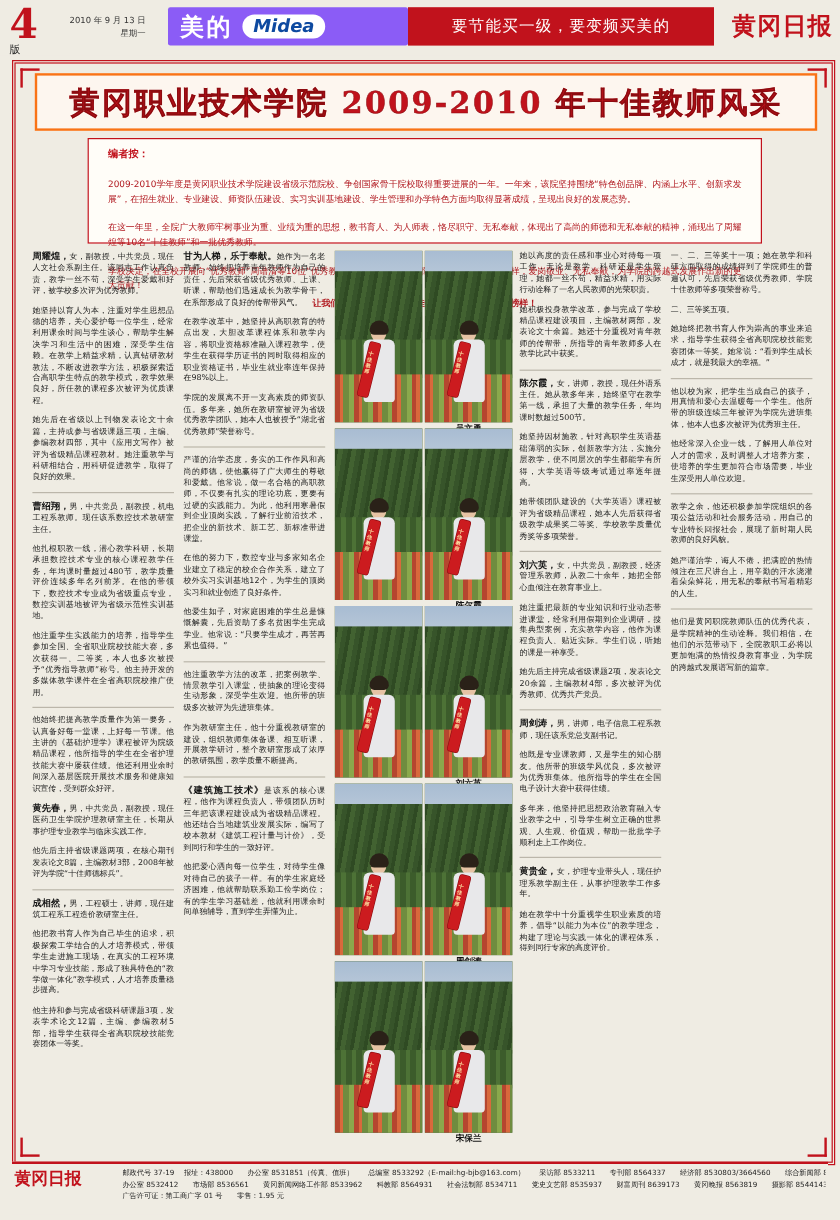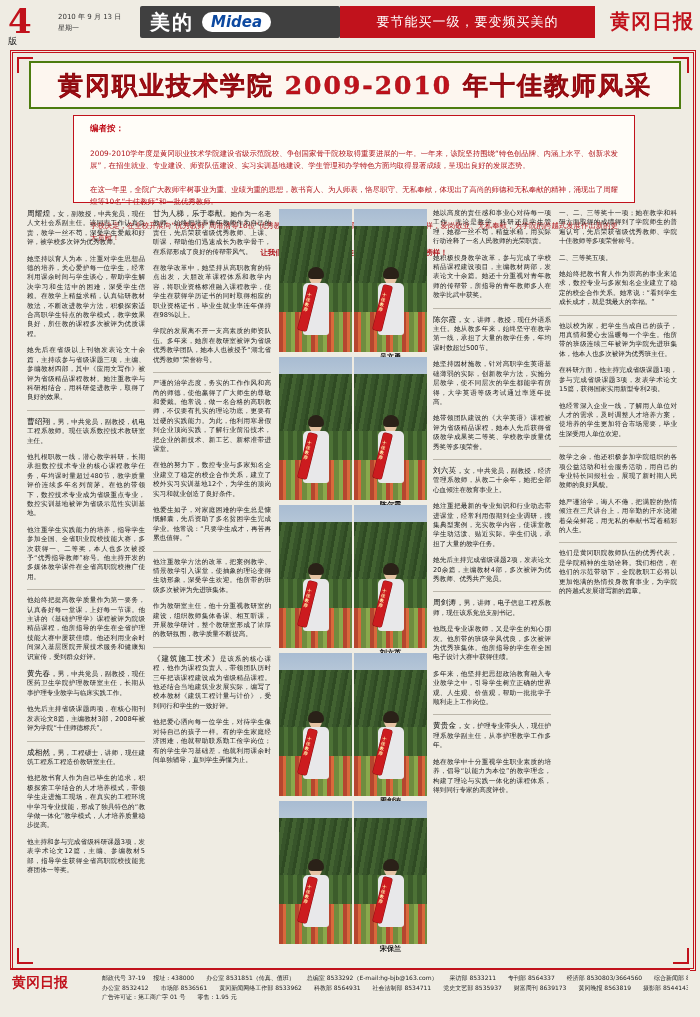--- a/index.html
+++ b/index.html
@@ -8,51 +8,51 @@
     position:relative;width:700px;height:1017px;background:#efece3;overflow:hidden;
   }
   
   .masthead{position:absolute;left:0;top:0;width:700px;height:46px;background:#efece3;}
   .page-num{position:absolute;left:8px;top:4px;width:46px;height:40px;}
   .page-num .digit{
     font-family:"DejaVu Serif","Liberation Serif",serif;font-weight:bold;font-size:34px;
     color:#c1121c;line-height:34px;
   }
   .page-num .lbl{font-size:9px;color:#222;margin-top:-3px;}
-  .date-block{position:absolute;left:58px;top:12px;font-size:7px;color:#333;line-height:11px;}
-  .midea{position:absolute;left:140px;top:6px;width:200px;height:32px;background:#404040;border-radius:2px;
+  .date-block{position:absolute;left:58px;top:12px;font-size:7px;color:#333;line-height:11px;text-align:right;}
+  .midea{position:absolute;left:140px;top:6px;width:200px;height:32px;background:#8b5cf6;border-radius:2px;
          color:#fff;display:flex;align-items:center;}
   .midea .cn{font-family:"DejaVu Serif","Liberation Serif",serif;font-weight:bold;font-size:20px;margin-left:10px;letter-spacing:2px;}
   .midea .logo{background:#fff;color:#0d49a0;border-radius:11px;font-weight:bold;font-size:15px;
                padding:1px 9px;margin-left:8px;font-style:italic;}
   .ad-slogan{position:absolute;left:340px;top:6px;width:255px;height:32px;background:#c1121c;color:#fff;
              display:flex;align-items:center;justify-content:center;font-size:13px;font-weight:normal;letter-spacing:1px;
              font-family:"DejaVu Serif","Liberation Serif",serif;}
   .paper-name{position:absolute;right:6px;top:8px;font-family:"DejaVu Serif","Liberation Serif",serif;
               font-weight:bold;font-size:20px;color:#c1121c;letter-spacing:1px;}
   
   .frame{position:absolute;left:10px;top:50px;width:680px;height:915px;border:3px double #c1121c;background:#efece3;}
   
   .headline{position:absolute;left:16px;top:8px;width:648px;height:44px;
-            border:2px solid #4d7c0f;display:flex;align-items:center;justify-content:center;background:#fdf6ef;}
+            border:2px solid #f97316;display:flex;align-items:center;justify-content:center;background:#fdf6ef;}
   .headline span{font-family:"DejaVu Serif","Liberation Serif",serif;font-weight:bold;font-size:25px;
                  color:#c1121c;letter-spacing:2px;-webkit-text-stroke:0.4px #8d0b10;}
   
   .editor-note{position:absolute;left:60px;top:62px;width:560px;height:86px;border:1px solid #c1121c;background:#fffdf8;}
   .editor-note .inner{padding:7px 16px;}
   .editor-note .label{font-size:8.5px;color:#c1121c;font-weight:bold;margin-bottom:3px;}
   .editor-note p{margin:13px 0 3px 0;font-size:7.4px;line-height:11.5px;color:#b0161d;text-align:justify;}
   .editor-note p.final{text-align:center;font-weight:bold;margin-top:4px;}
   
   .content{position:absolute;left:14px;top:156px;width:652px;height:742px;}
   .col{position:absolute;top:0;width:118px;height:742px;}
   .col1{left:0;} .col2{left:126px;}
   .col5{left:406px;} .col6{left:532px;}
   .txtblock{margin-bottom:7px;}
-  .txtblock .lead{font-weight:normal;color:#111;font-size:7.6px;}
+  .txtblock .lead{font-weight:bold;color:#111;font-size:7.6px;}
   .txtblock p{margin:0;font-size:6.6px;line-height:9.4px;color:#222;text-align:justify;
               font-family:"DejaVu Sans","Liberation Sans",sans-serif;}
   .sep{height:1px;background:#bbb6aa;margin:6px 0;}
   
   .photos{position:absolute;left:252px;top:0;width:148px;height:742px;}
   .photo-pair{position:relative;width:148px;height:148px;margin-bottom:0;}
   .photo{position:absolute;top:0;width:73px;height:143px;overflow:hidden;background:#4e6b3a;}
   .photo.left{left:0;} .photo.right{left:75px;}
   .sky{position:absolute;left:0;top:0;width:100%;height:38%;background:linear-gradient(#a8bcd2,#cfd9e2);}
   .trees{position:absolute;left:0;top:12%;width:100%;height:42%;
@@ -420,21 +420,21 @@
             <p><span>她坚持因材施教，针对高职学生英语基础薄弱的实际，创新教学方法，实施分层教学，使不同层次的学生都能学有所得，大学英语等级考试通过率逐年提高。</span></p>
           </div>
         <div class="txtblock">
             <p><span>她带领团队建设的《大学英语》课程被评为省级精品课程，她本人先后获得省级教学成果奖二等奖、学校教学质量优秀奖等多项荣誉。</span></p>
           </div>
         <div class="sep"></div>
         <div class="txtblock">
             <p><span class="lead">刘六英，</span><span>女，中共党员，副教授，经济管理系教师，从教二十余年，她把全部心血倾注在教育事业上。</span></p>
           </div>
         <div class="txtblock">
-            <p><span>她注重把最新的专业知识和行业动态带进课堂，经常利用假期到企业调研，搜集典型案例，充实教学内容，使课堂教学生动活泼、贴近实际。学生们说，承担了大量的教学任务。</span></p>
+            <p><span>她注重把最新的专业知识和行业动态带进课堂，经常利用假期到企业调研，搜集典型案例，充实教学内容，他作为课程负责人、贴近实际。学生们说，听她的课是一种享受。</span></p>
           </div>
         <div class="txtblock">
             <p><span>她先后主持完成省级课题2项，发表论文20余篇，主编教材4部，多次被评为优秀教师、优秀共产党员。</span></p>
           </div>
         <div class="sep"></div>
         <div class="txtblock">
             <p><span class="lead">周剑涛，</span><span>男，讲师，电子信息工程系教师，现任该系党总支副书记。</span></p>
           </div>
         <div class="txtblock">
             <p><span>他既是专业课教师，又是学生的知心朋友。他所带的班级学风优良，多次被评为优秀班集体。他所指导的学生在全国电子设计大赛中获得佳绩。</span></p>
@@ -452,28 +452,25 @@
       </div>
 
       <div class="col col6">
         <div class="txtblock">
             <p><span>一、二、三等奖十一项；她在教学和科研方面取得的成绩得到了学院师生的普遍认可，先后荣获省级优秀教师、学院十佳教师等多项荣誉称号。</span></p>
           </div>
         <div class="txtblock">
             <p><span>二、三等奖五项。</span></p>
           </div>
         <div class="txtblock">
-            <p><span>她始终把教书育人作为崇高的事业来追求，数控专业与多家知名企业建立了稳定的校企合作关系。她常说：“看到学生成长成才，就是我最大的幸福。”</span></p>
+            <p><span>她始终把教书育人作为崇高的事业来追求，指导学生获得全省高职院校技能竞赛团体一等奖。她常说：“看到学生成长成才，就是我最大的幸福。”</span></p>
           </div>
         <div class="sep"></div>
         <div class="txtblock">
             <p><span>他以校为家，把学生当成自己的孩子，用真情和爱心去温暖每一个学生。他所带的班级连续三年被评为学院先进班集体，他本人也多次被评为优秀班主任。</span></p>
-          </div>
-        <div class="txtblock">
-            <p><span>在科研方面，他主持完成省级课题1项，参与完成省级课题3项，发表学术论文15篇，获得国家实用新型专利2项。</span></p>
           </div>
         <div class="txtblock">
             <p><span>他经常深入企业一线，了解用人单位对人才的需求，及时调整人才培养方案，使培养的学生更加符合市场需要，毕业生深受用人单位欢迎。</span></p>
           </div>
         <div class="sep"></div>
         <div class="txtblock">
             <p><span>教学之余，他还积极参加学院组织的各项公益活动和社会服务活动，用自己的专业特长回报社会，展现了新时期人民教师的良好风貌。</span></p>
           </div>
         <div class="txtblock">
             <p><span>她严谨治学，诲人不倦，把满腔的热情倾注在三尺讲台上，用辛勤的汗水浇灌着朵朵鲜花，用无私的奉献书写着精彩的人生。</span></p>

